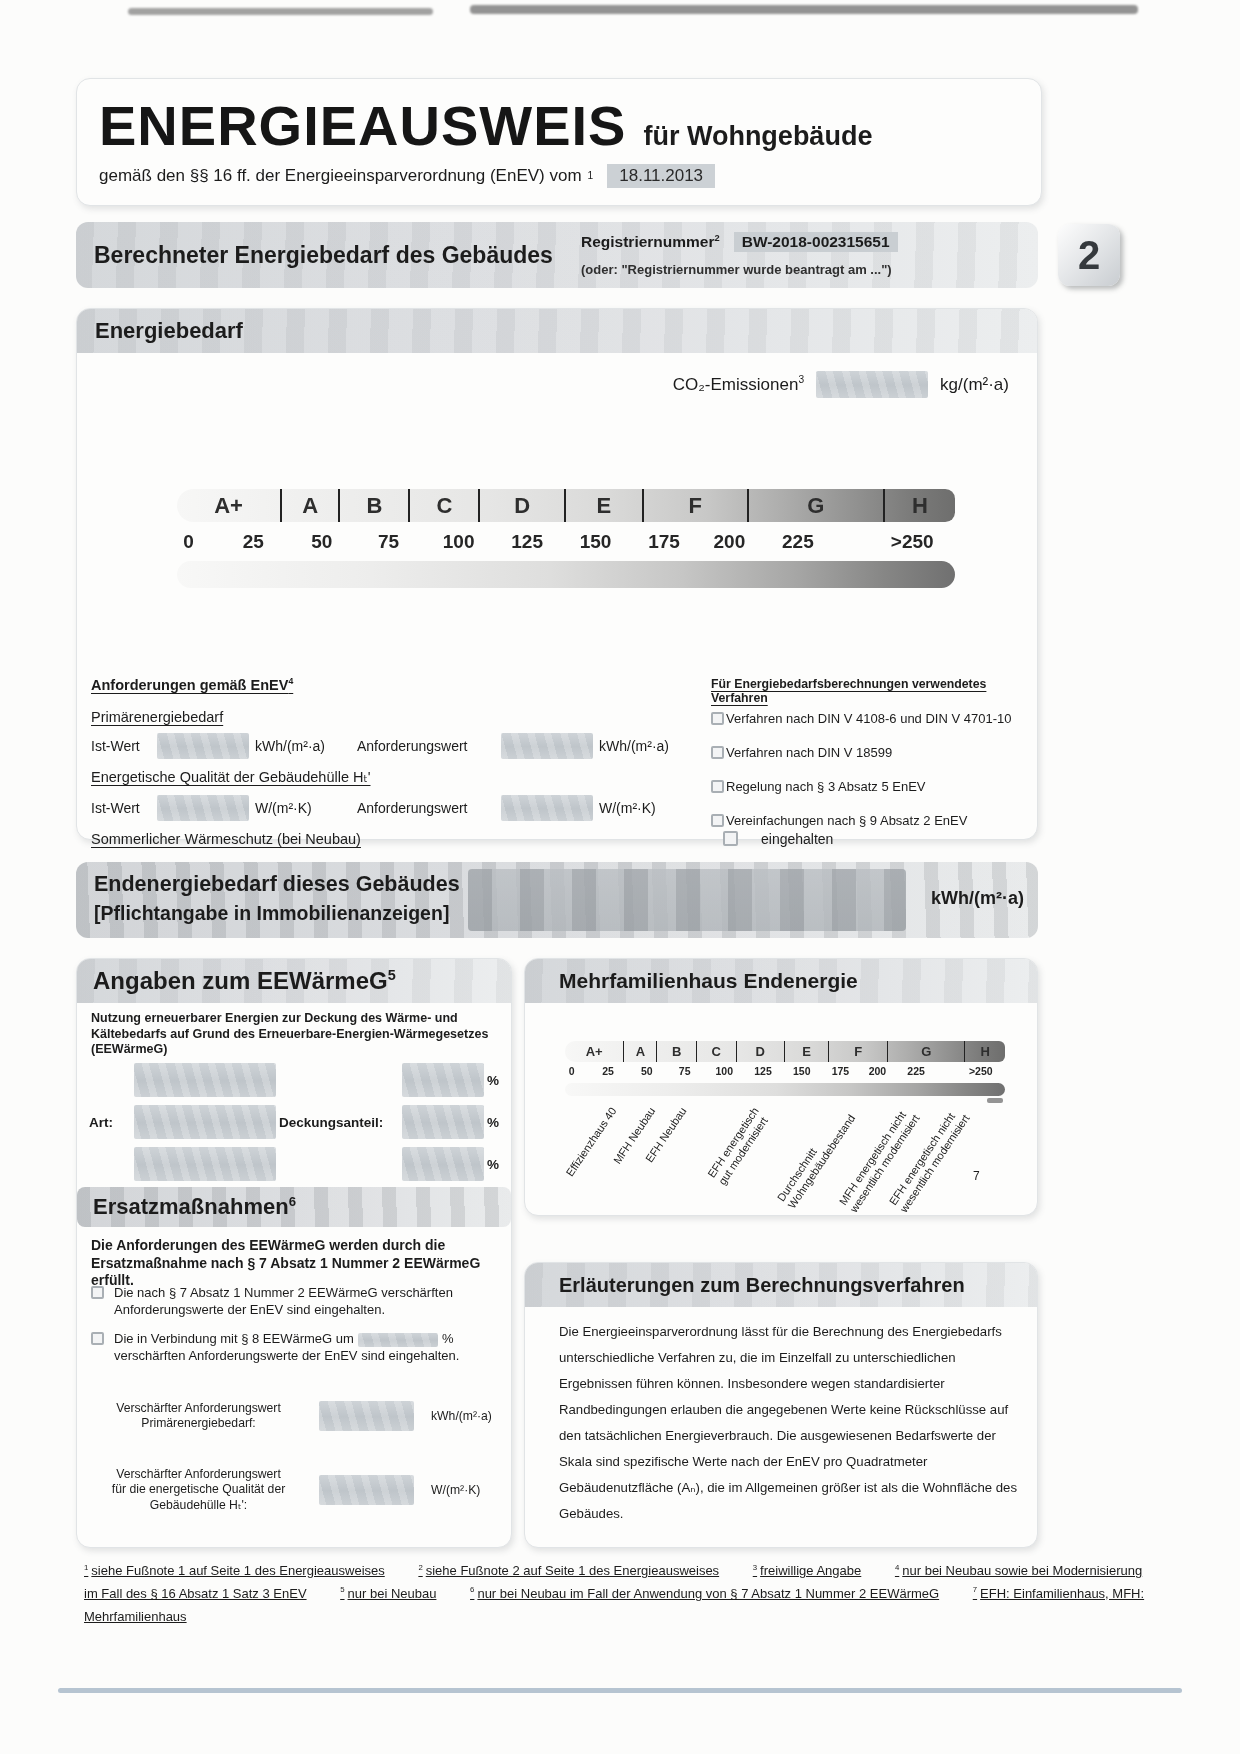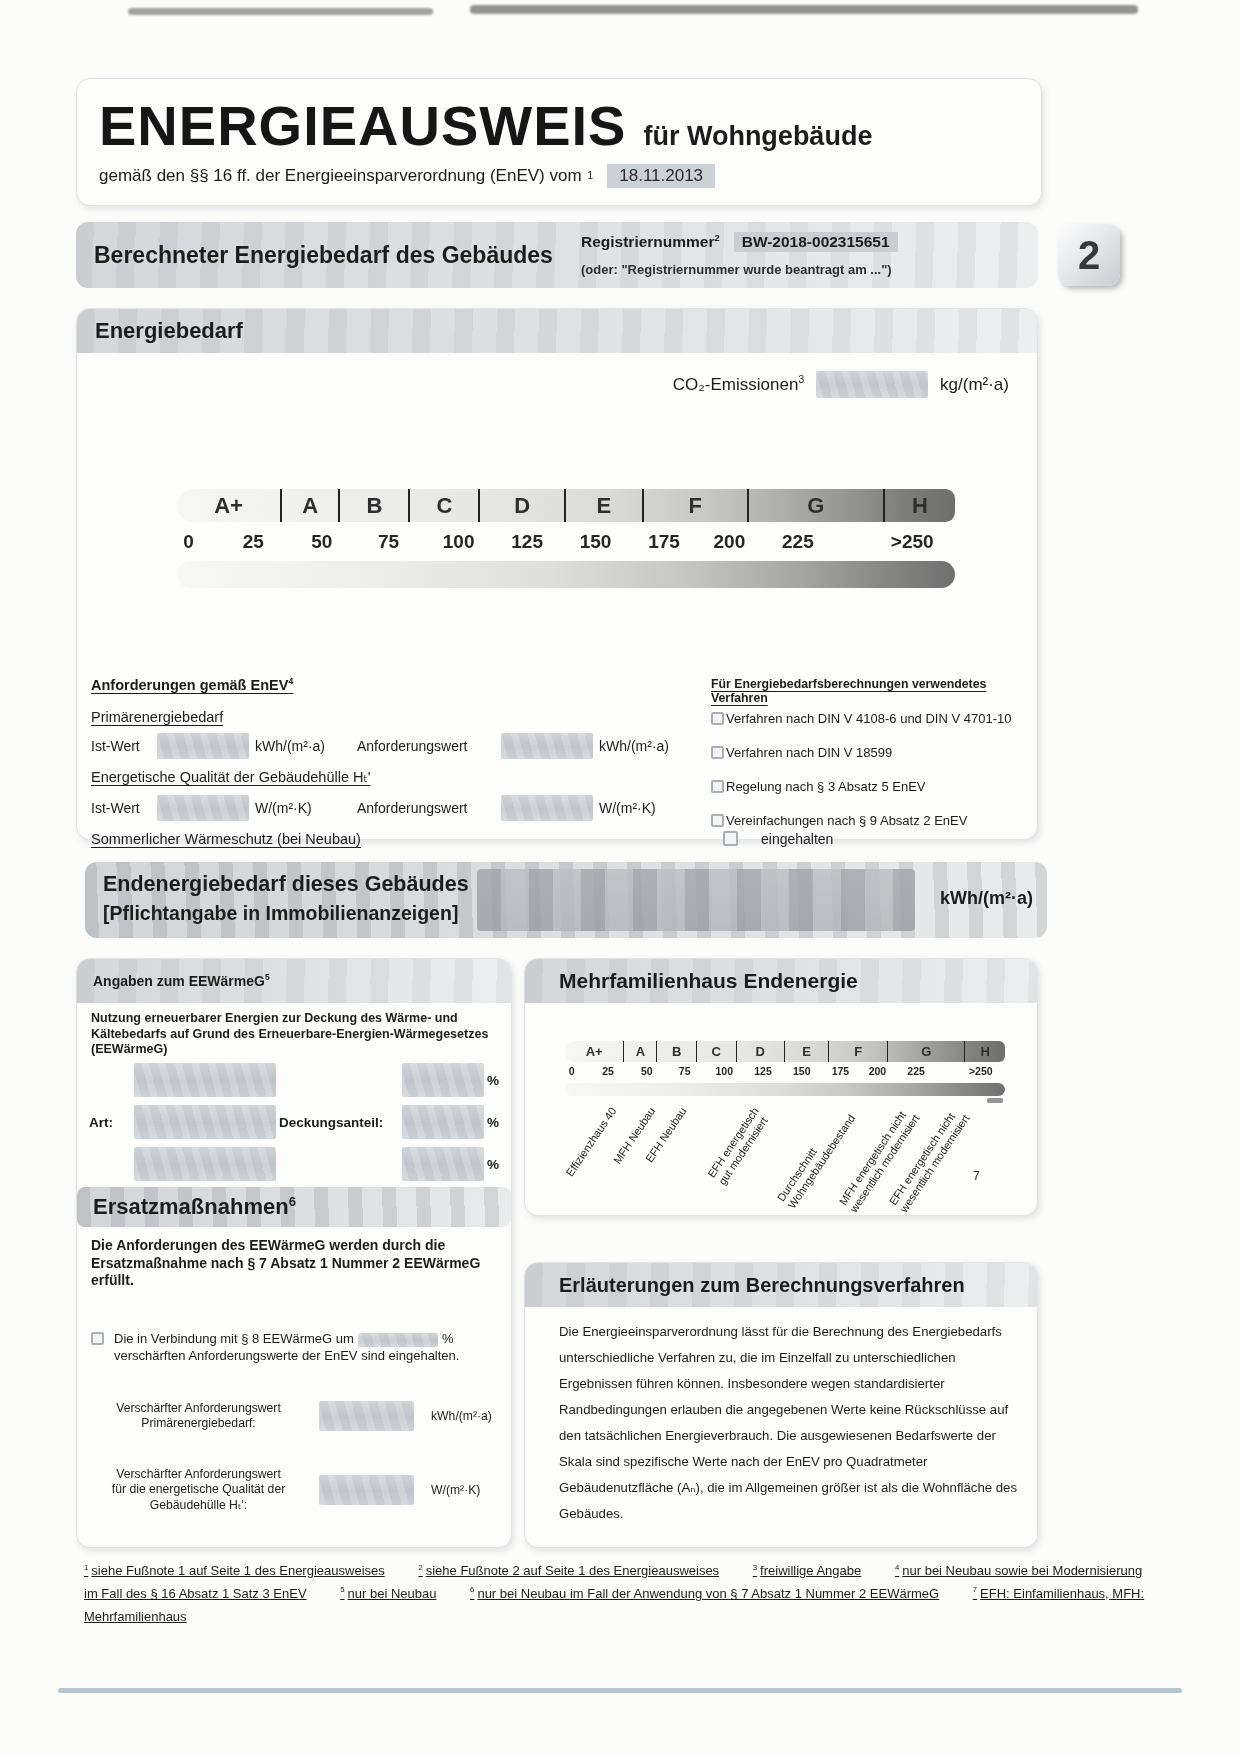--- a/index.html
+++ b/index.html
@@ -101,32 +101,32 @@
   #anf-huelle { left:14px; top:460px; font-size:14.5px; }
   #anf-row2 { left:14px; top:486px; }
   #anf-sommer-label { left:14px; top:522px; font-size:14.5px; }
   #anf-sommer-cb { left:646px; top:522px; }
   #anf-sommer-text { left:684px; top:522px; }
   #verf-heading { left:634px; top:368px; font-size:12.3px; }
   .verf-item { left:634px; display:flex; gap:2px; align-items:flex-start; font-size:13px; width:330px; }
   .verf-item .cb { width:13px; height:13px; margin-top:1px; }
 
   
-  #endenergie-bar { position:absolute; left:76px; top:862px; width:962px; height:76px; border-radius:12px;margin-left:9px; }
+  #endenergie-bar { position:absolute; left:76px; top:862px; width:962px; height:76px; border-radius:12px; }
   #endenergie-l1 { position:absolute; left:18px; top:10px; font-size:21.5px; font-weight:bold; }
   #endenergie-l2 { position:absolute; left:18px; top:40px; font-size:19.5px; font-weight:bold; }
   #endenergie-strip { position:absolute; left:392px; right:132px; top:7px; bottom:7px; border-radius:4px;
     background:
       repeating-linear-gradient(90deg, rgba(105,111,117,.38) 0 24px, rgba(150,156,161,.18) 24px 52px),
       linear-gradient(180deg,#c3c7cb,#b6bbbf); opacity:.8; }
   #endenergie-unit { position:absolute; right:14px; top:26px; font-size:18px; font-weight:bold; }
 
   
   #left-panel { left:76px; top:958px; width:436px; height:590px; }
-  #left-panel .inbar { height:44px; line-height:44px; padding-left:16px; font-size:14px; font-weight:bold; }
+  #left-panel .inbar { height:44px; line-height:44px; padding-left:16px; font-size:24px; font-weight:bold; }
   #eew-note { position:absolute; left:14px; top:52px; width:408px; font-size:12.5px; font-weight:bold; line-height:1.25; }
   .eew-row { position:absolute; left:12px; display:grid; grid-template-columns:42px 142px 120px 82px 14px; column-gap:3px; align-items:center; font-size:13.5px; font-weight:bold; }
   .eew-row .field { height:34px; }
   #eew-row1 { top:104px; } #eew-row2 { top:146px; } #eew-row3 { top:188px; }
   #ersatz-bar { top:228px; height:40px; line-height:40px; border-radius:8px; position:absolute; left:0; right:0; padding-left:16px; font-size:22px; font-weight:bold; }
   #ersatz-intro { position:absolute; left:14px; top:278px; width:404px; font-size:14px; font-weight:bold; line-height:1.25; }
   .ersatz-check { position:absolute; left:14px; display:flex; gap:10px; align-items:flex-start; font-size:13px; width:408px; line-height:1.3; }
   .ersatz-check .cb { width:13px; height:13px; margin-top:1px; }
   #ersatz-check1 { top:326px; }
   #ersatz-check2 { top:372px; }
@@ -310,20 +310,24 @@
       <span></span>
       <span class="field"></span>
       <span>%</span>
     </div>
 
     <div id="ersatz-bar" class="noisy">
       <span><span>Ersatzmaßnahmen</span><sup>6</sup></span>
     </div>
     <div id="ersatz-intro">Die Anforderungen des EEWärmeG werden durch die Ersatzmaßnahme nach § 7 Absatz 1 Nummer 2 EEWärmeG erfüllt.</div>
 
+    <div class="ersatz-check" id="ersatz-check1">
+      <span class="cb"></span>
+      <span>Die nach § 7 Absatz 1 Nummer 2 EEWärmeG verschärften Anforderungswerte der EnEV sind eingehalten.</span>
+    </div>
     <div class="ersatz-check" id="ersatz-check2">
       <span class="cb"></span>
       <span>
         <span>Die in Verbindung mit § 8 EEWärmeG um</span><span class="field" id="check2-field"></span><span>%</span>
         <span>verschärften Anforderungswerte der EnEV sind eingehalten.</span>
       </span>
     </div>
 
     <div class="ersatz-row" id="ersatz-row1">
       <span class="lab preline">Verschärfter Anforderungswert

